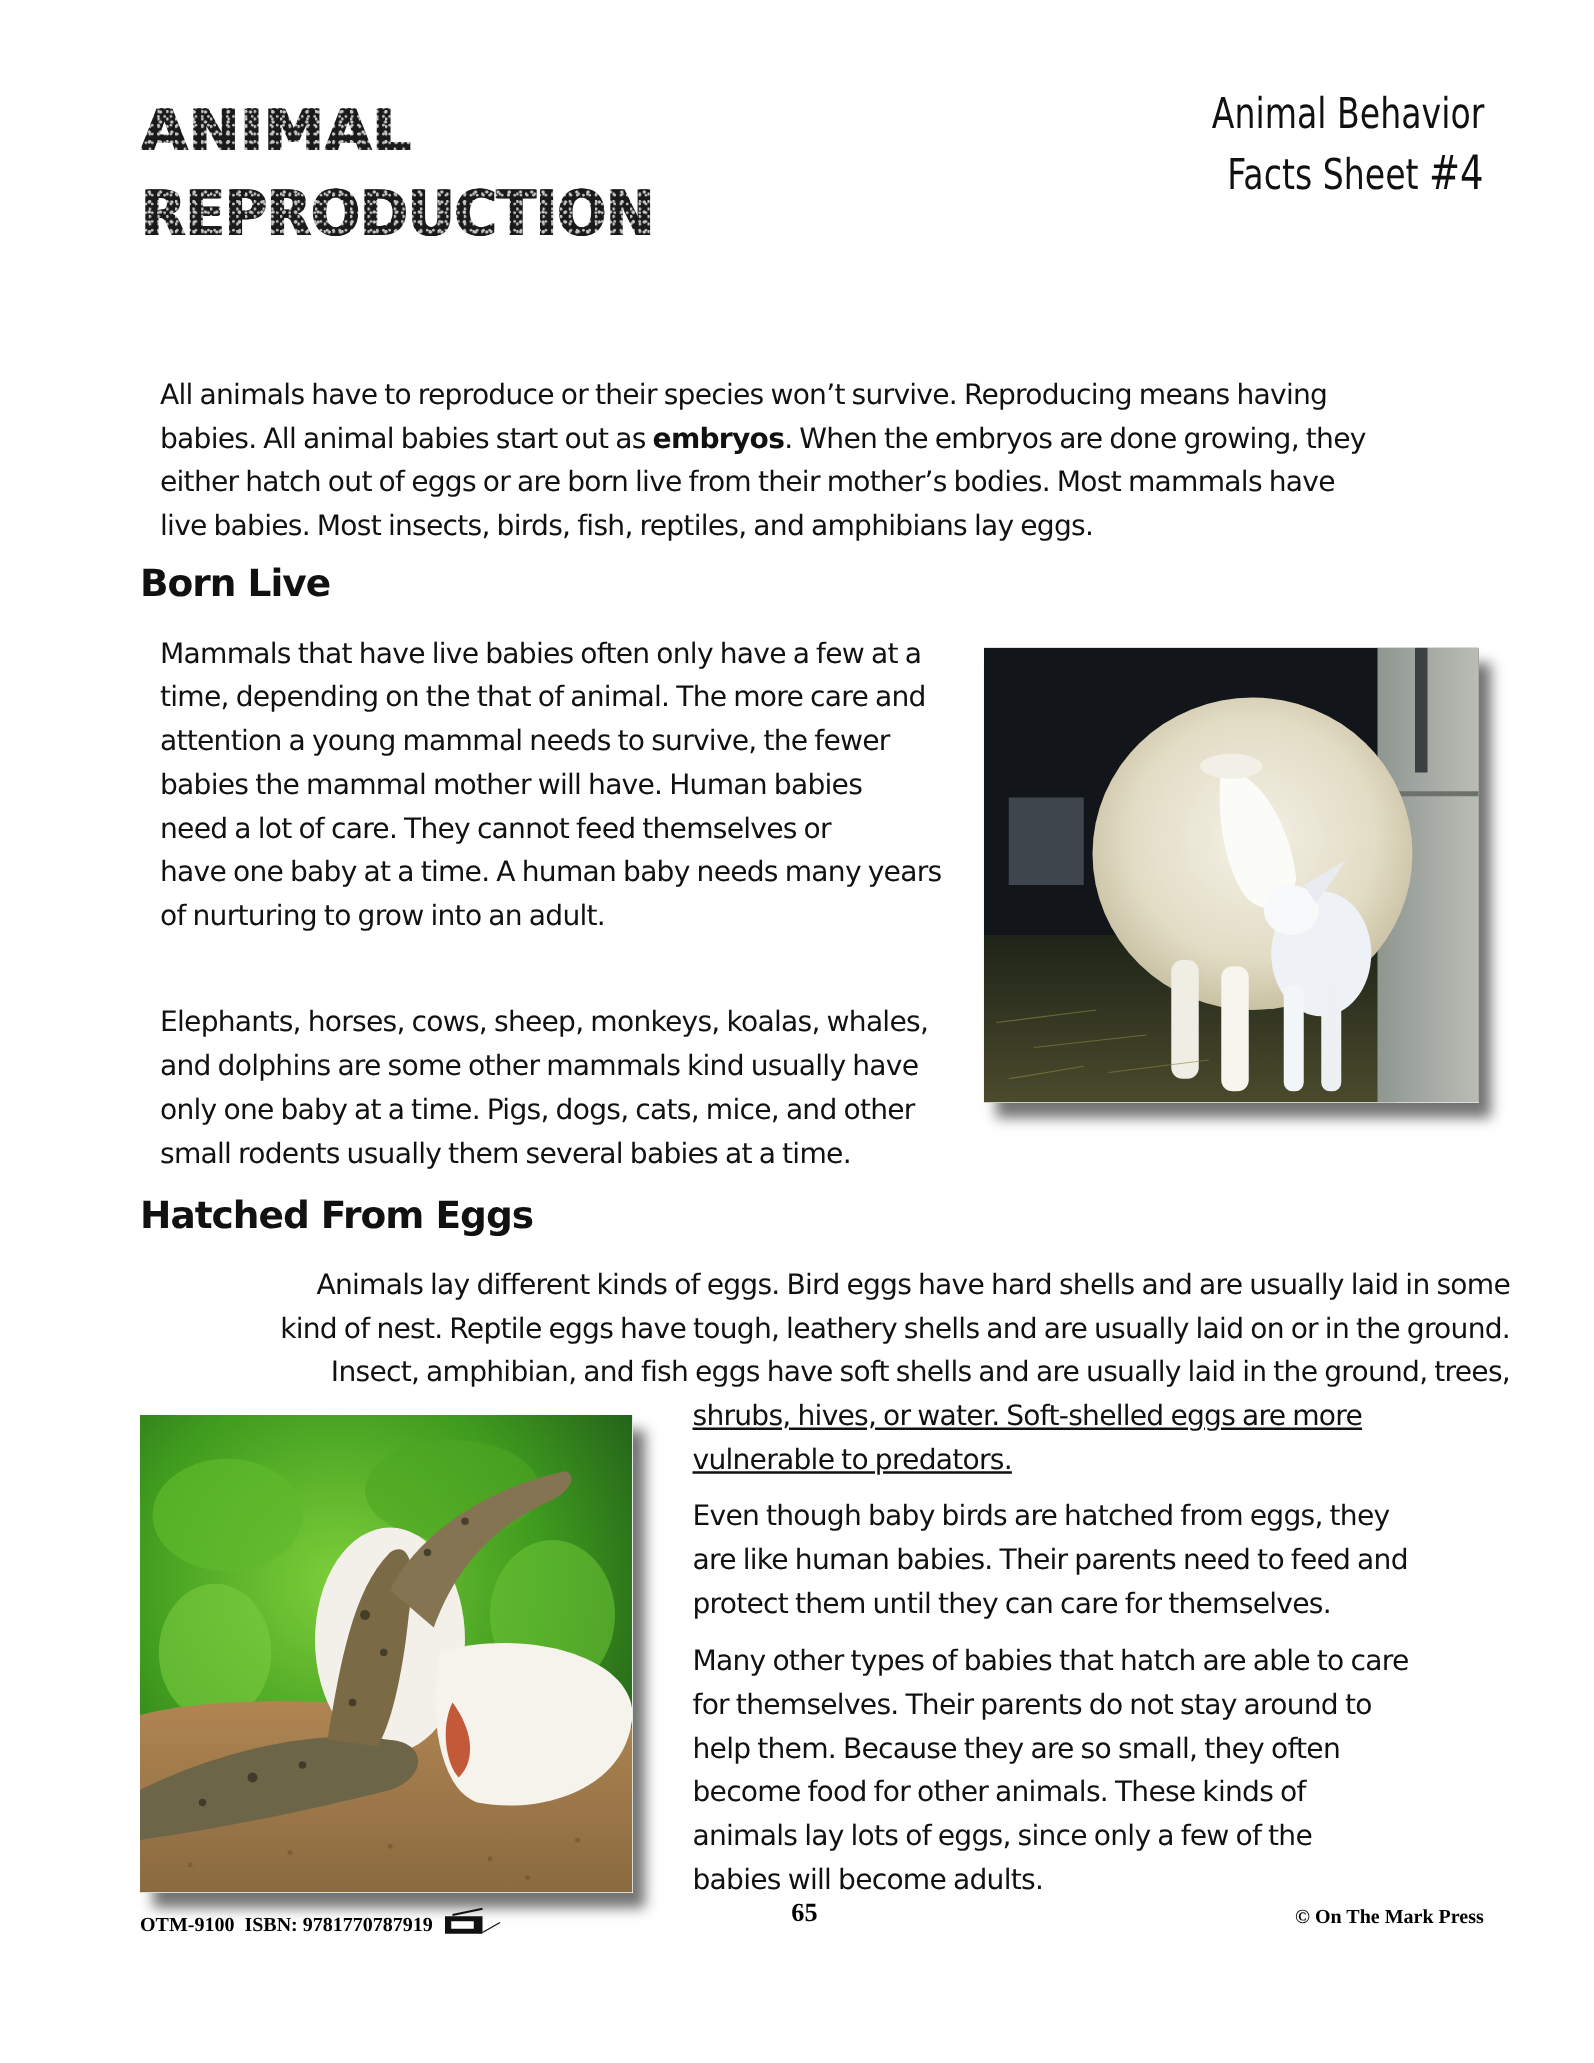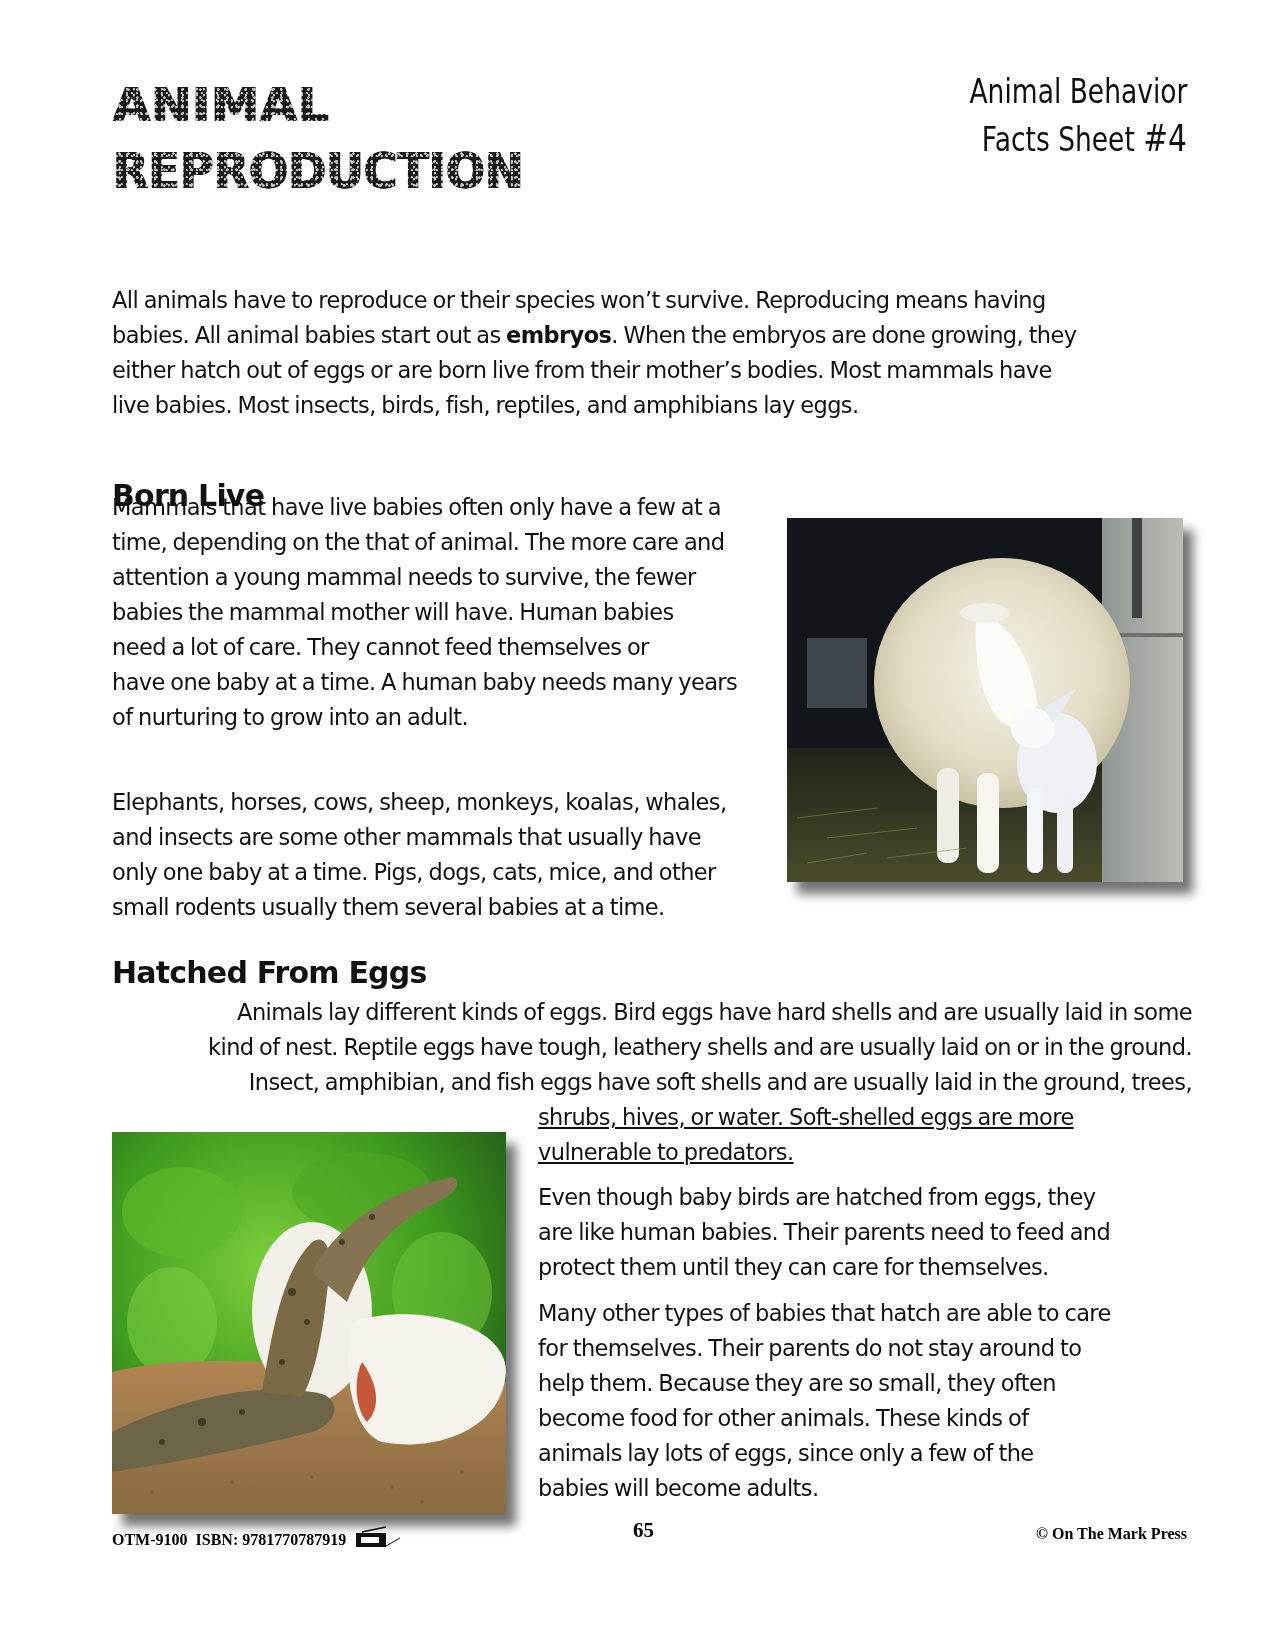--- a/index.html
+++ b/index.html
@@ -28,21 +28,21 @@
     position: absolute; right: 88px; text-align: right; font-family: "DejaVu Sans", sans-serif;
     font-size: 34px; color: #111; transform: scaleX(0.78); transform-origin: right top; line-height: 1;
   }
   .sheet-1 { top: 74px; }
   .sheet-2 { top: 119px; }
   .sheet-num { font-size: 38px; }
 
   
   .para {
     position: absolute; font-family: "DejaVu Sans", sans-serif; font-size: 22.5px; line-height: 35px;
-    color: #111; margin: 0; letter-spacing: -0.6px; word-spacing: -1px;
+    color: #111; margin: 16px; letter-spacing: -0.6px; word-spacing: -1px;
   }
   .para b { font-weight: bold; }
   .heading {
     position: absolute; left: 112px; font-family: "DejaVu Sans", sans-serif; font-weight: bold;
     font-size: 30px; color: #111; margin: 0; letter-spacing: -0.8px; line-height: 1;
   }
 
   
   .photo {
     position: absolute; overflow: hidden;
@@ -73,35 +73,35 @@
   <span class="sheet-num">#4</span>
 </div>
 
 <div class="para" style="left:112px; top:283px; width:1000px;">
   <div>All animals have to reproduce or their species won’t survive. Reproducing means having</div>
   <div><span>babies. All animal babies start out as </span><b>embryos</b><span>. When the embryos are done growing, they</span></div>
   <div>either hatch out of eggs or are born live from their mother’s bodies. Most mammals have</div>
   <div>live babies. Most insects, birds, fish, reptiles, and amphibians lay eggs.</div>
 </div>
 
-<h2 class="heading" style="top:453px;margin-top:28px;">Born Live</h2>
+<h2 class="heading" style="top:453px;">Born Live</h2>
 
 <div class="para" style="left:112px; top:490px; width:660px;">
   <div>Mammals that have live babies often only have a few at a</div>
   <div>time, depending on the that of animal. The more care and</div>
   <div>attention a young mammal needs to survive, the fewer</div>
   <div>babies the mammal mother will have. Human babies</div>
   <div>need a lot of care. They cannot feed themselves or</div>
   <div>have one baby at a time. A human baby needs many years</div>
   <div>of nurturing to grow into an adult.</div>
 </div>
 
 <div class="para" style="left:112px; top:785px; width:660px;">
   <div>Elephants, horses, cows, sheep, monkeys, koalas, whales,</div>
-  <div>and insects are some other mammals that usually have</div>
+  <div>and dolphins are some other mammals kind usually have</div>
   <div>only one baby at a time. Pigs, dogs, cats, mice, and other</div>
   <div>small rodents usually them several babies at a time.</div>
 </div>
 
 <div class="photo" style="left:787px; top:518px; width:396px; height:364px;">
   <svg viewBox="0 0 396 364" preserveAspectRatio="none">
     <defs>
       <radialGradient id="wool" cx="50%" cy="45%" r="55%">
         <stop offset="0%" stop-color="#f4f1e6"></stop>
         <stop offset="70%" stop-color="#e2dcc5"></stop>

